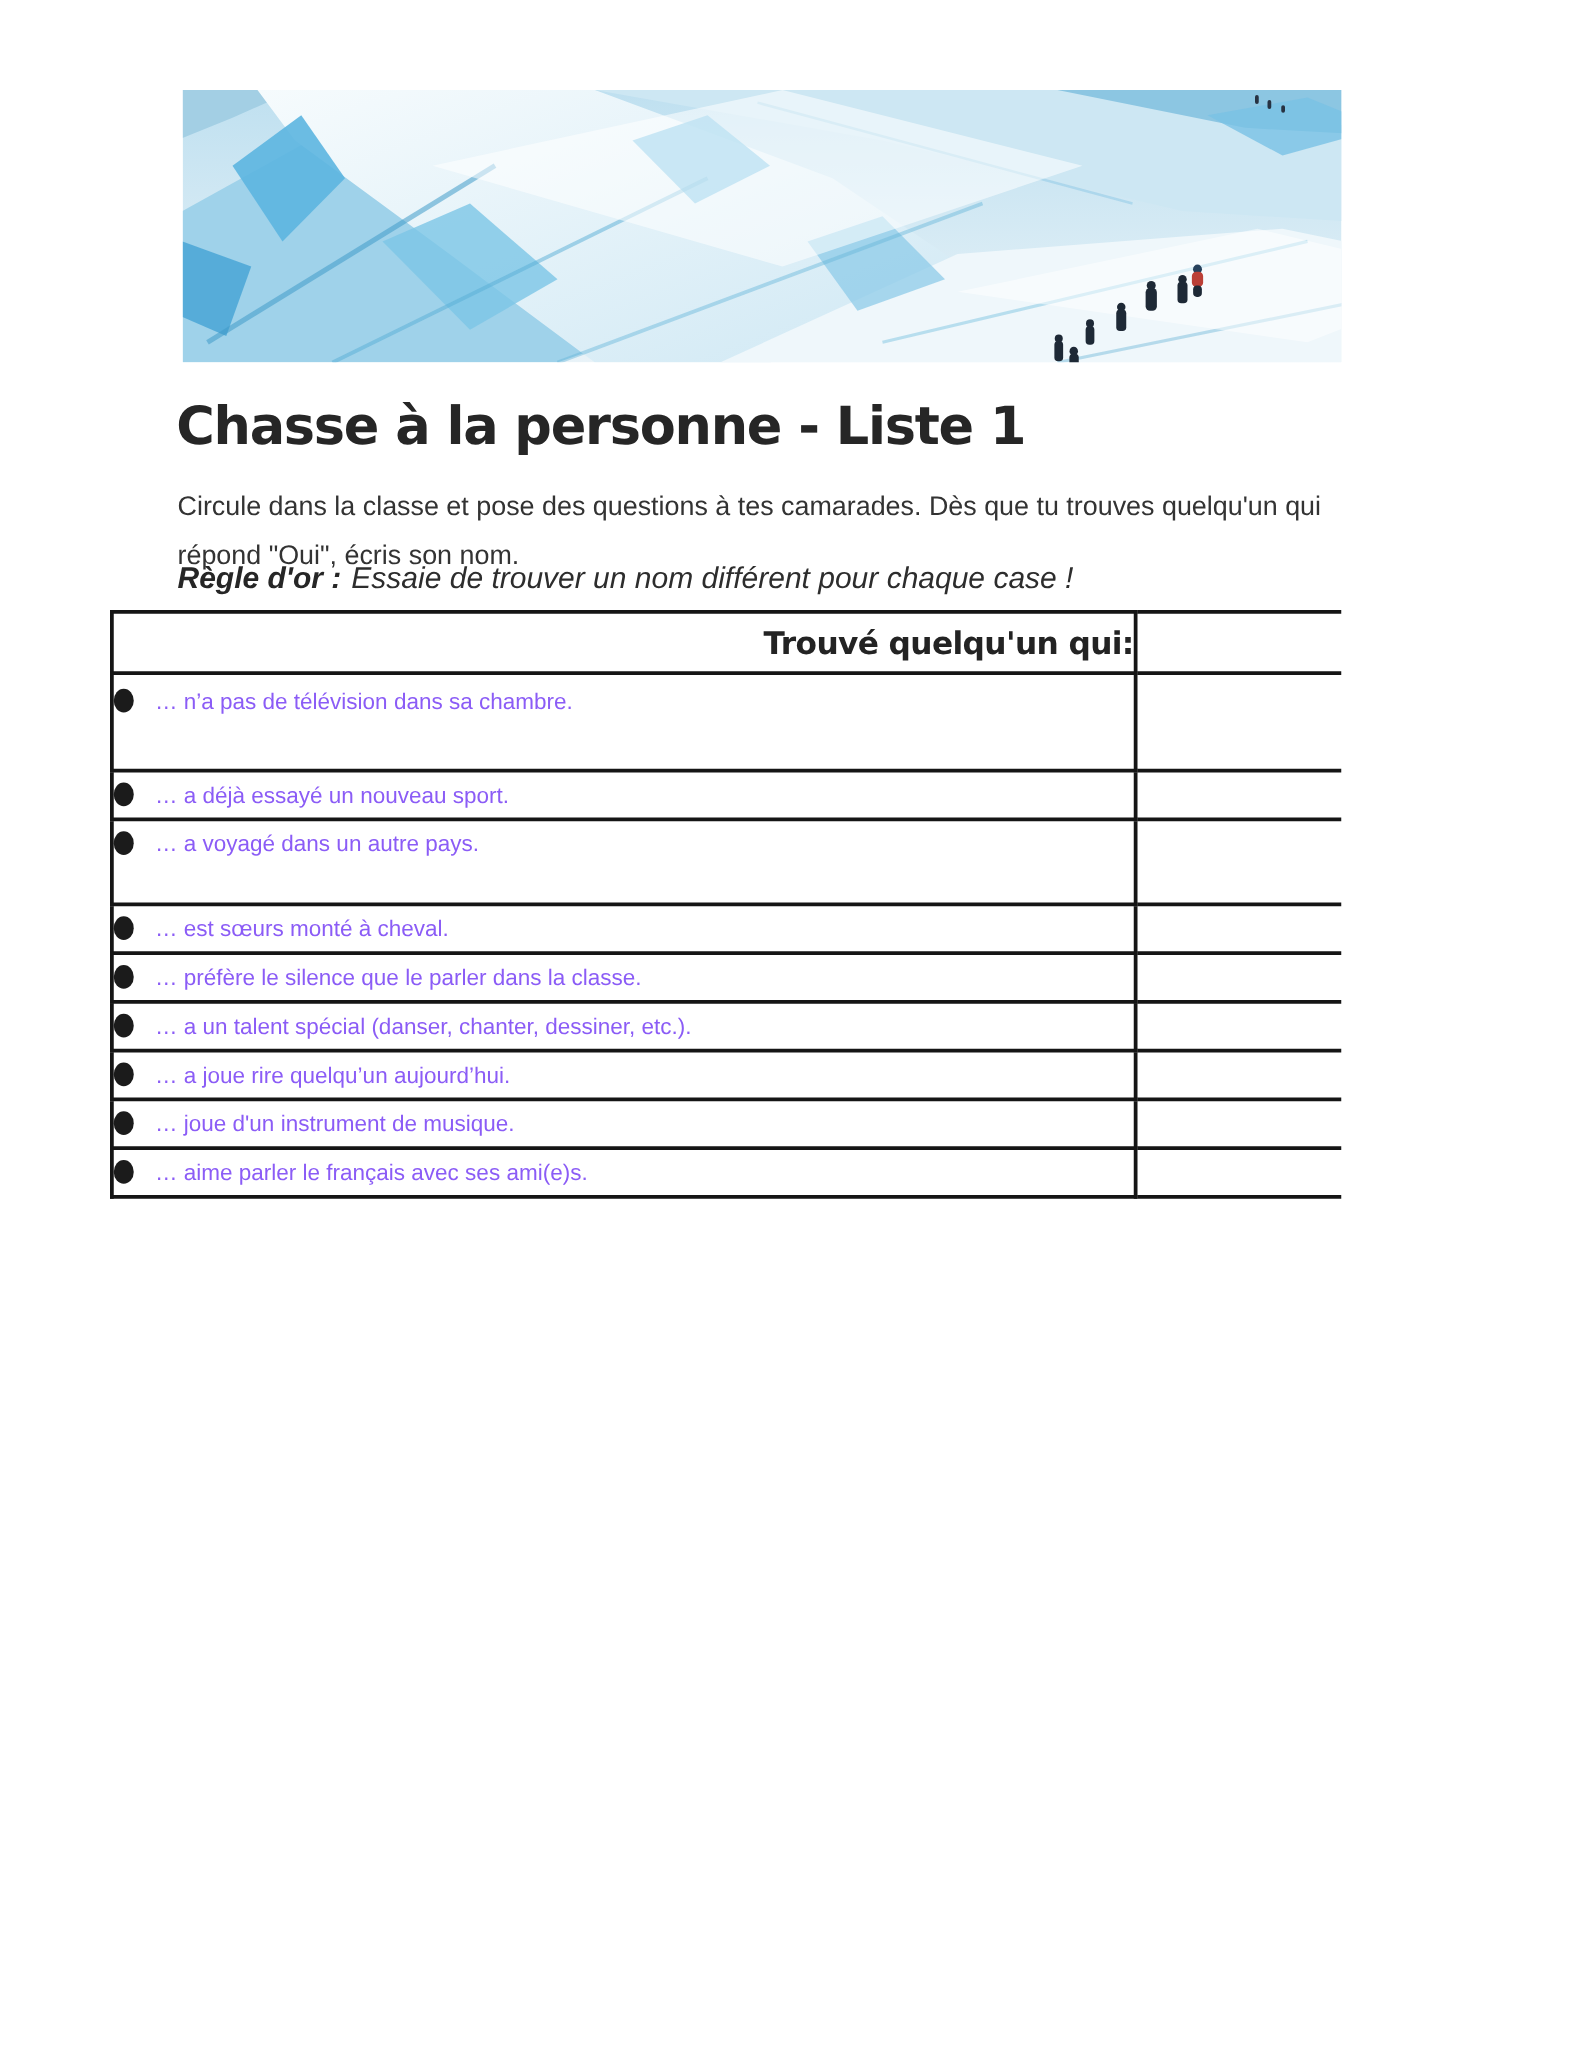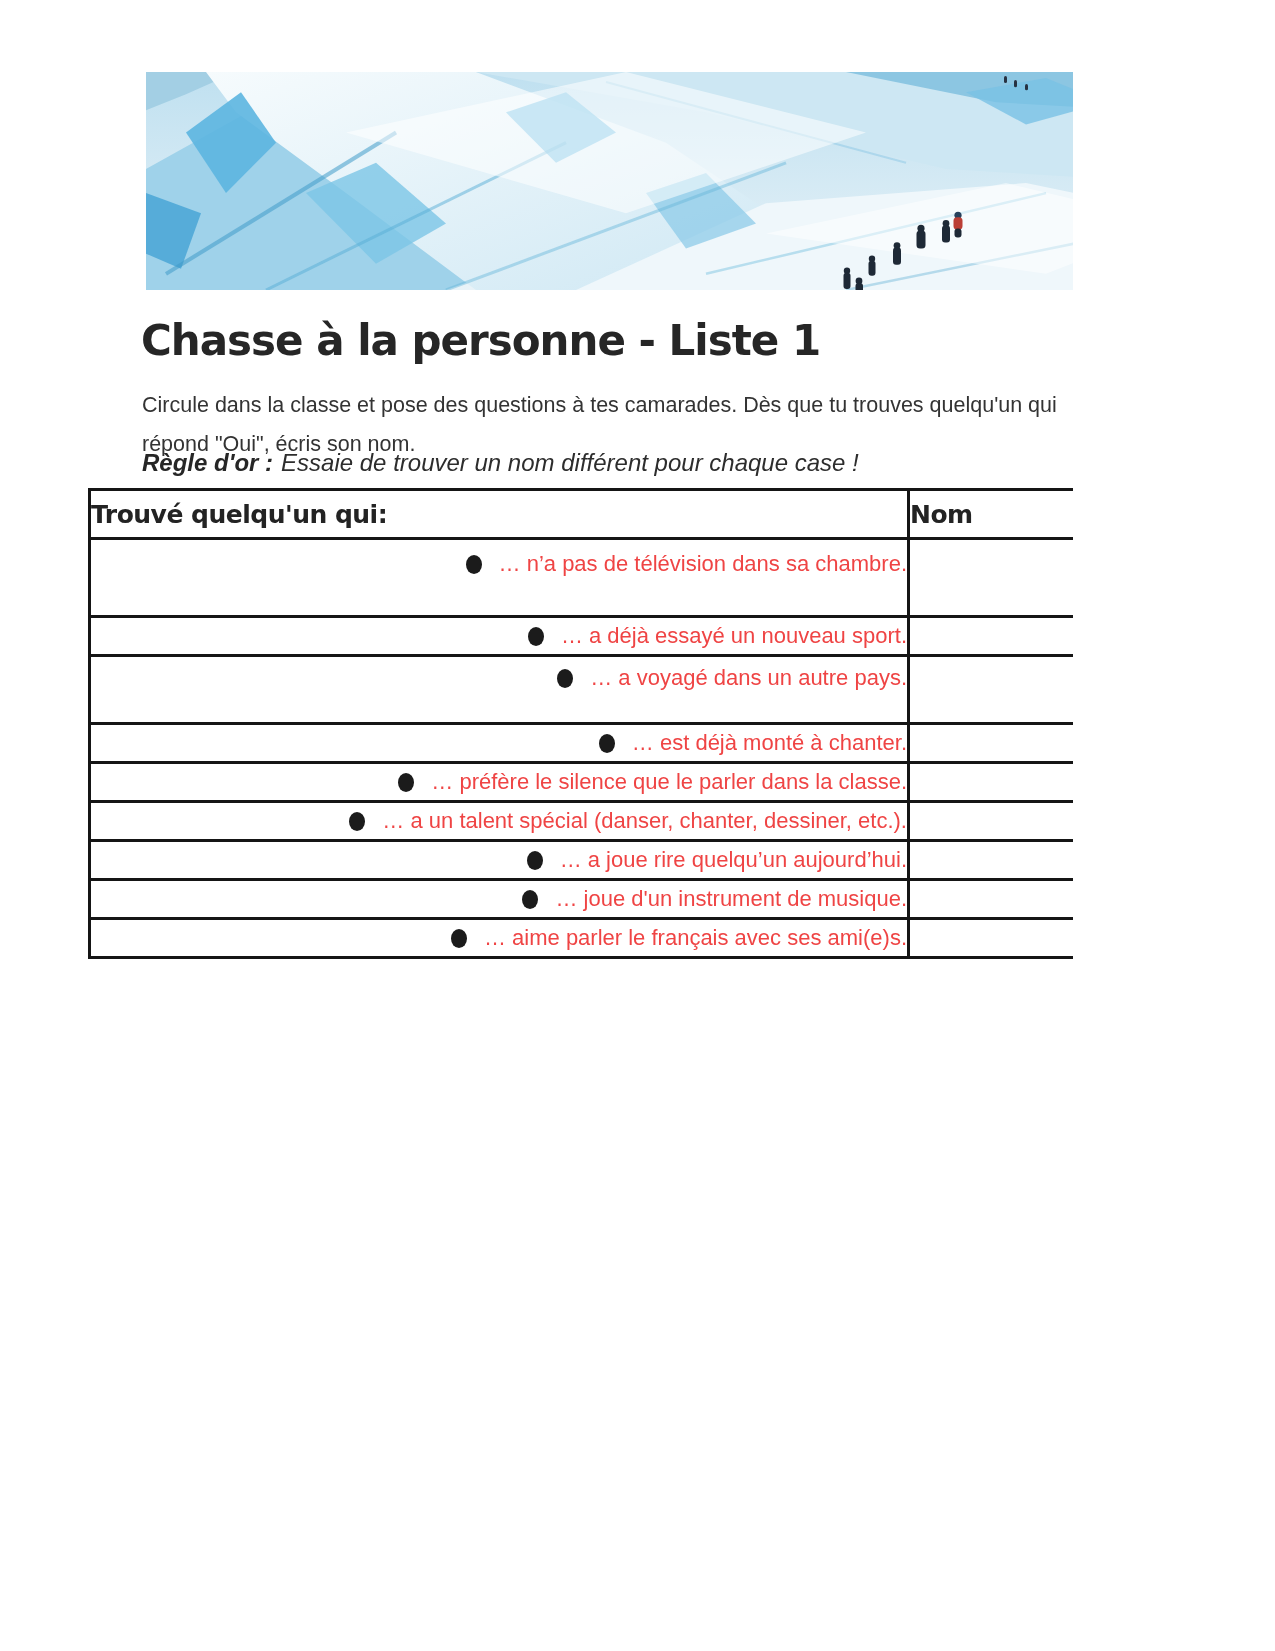--- a/index.html
+++ b/index.html
@@ -47,30 +47,29 @@
   }
   .quiz-table col.c-question{width:819px;}
   .quiz-table col.c-name{width:280px;}
   .quiz-table th,.quiz-table td{
     border:3px solid #151515;
     padding:0;
   }
   .quiz-table th{
     height:46px;
     font-size:25px;font-weight:bold;color:#232323;
-    text-align:left;vertical-align:middle;
+    text-align:right;vertical-align:middle;
     font-family:"DejaVu Sans","Liberation Sans",sans-serif;
     letter-spacing:-0.5px;
   }
   .q-cell{
-    font-size:22px;color:#ef4444;
+    font-size:18px;color:#8b5cf6;
     vertical-align:middle;
     padding-left:32px;
     height:36px;
-    text-align:right;
   }
   .bullet{
     display:inline-block;
     width:16px;height:19px;
     background:#1b1b1b;border-radius:50%;
     margin-right:17px;
     vertical-align:-3px;
   }
   .name-cell{background:#ffffff;}
   
@@ -187,21 +186,21 @@
       </tr>
       <tr>
         <td class="q-cell"><span class="bullet"></span><span>… a déjà essayé un nouveau sport.</span></td>
         <td class="name-cell"></td>
       </tr>
       <tr>
         <td class="q-cell"><span class="bullet"></span><span>… a voyagé dans un autre pays.</span></td>
         <td class="name-cell"></td>
       </tr>
       <tr>
-        <td class="q-cell"><span class="bullet"></span><span>… est déjà monté à chanter.</span></td>
+        <td class="q-cell"><span class="bullet"></span><span>… est sœurs monté à cheval.</span></td>
         <td class="name-cell"></td>
       </tr>
       <tr>
         <td class="q-cell"><span class="bullet"></span><span>… préfère le silence que le parler dans la classe.</span></td>
         <td class="name-cell"></td>
       </tr>
       <tr>
         <td class="q-cell"><span class="bullet"></span><span>… a un talent spécial (danser, chanter, dessiner, etc.).</span></td>
         <td class="name-cell"></td>
       </tr>

